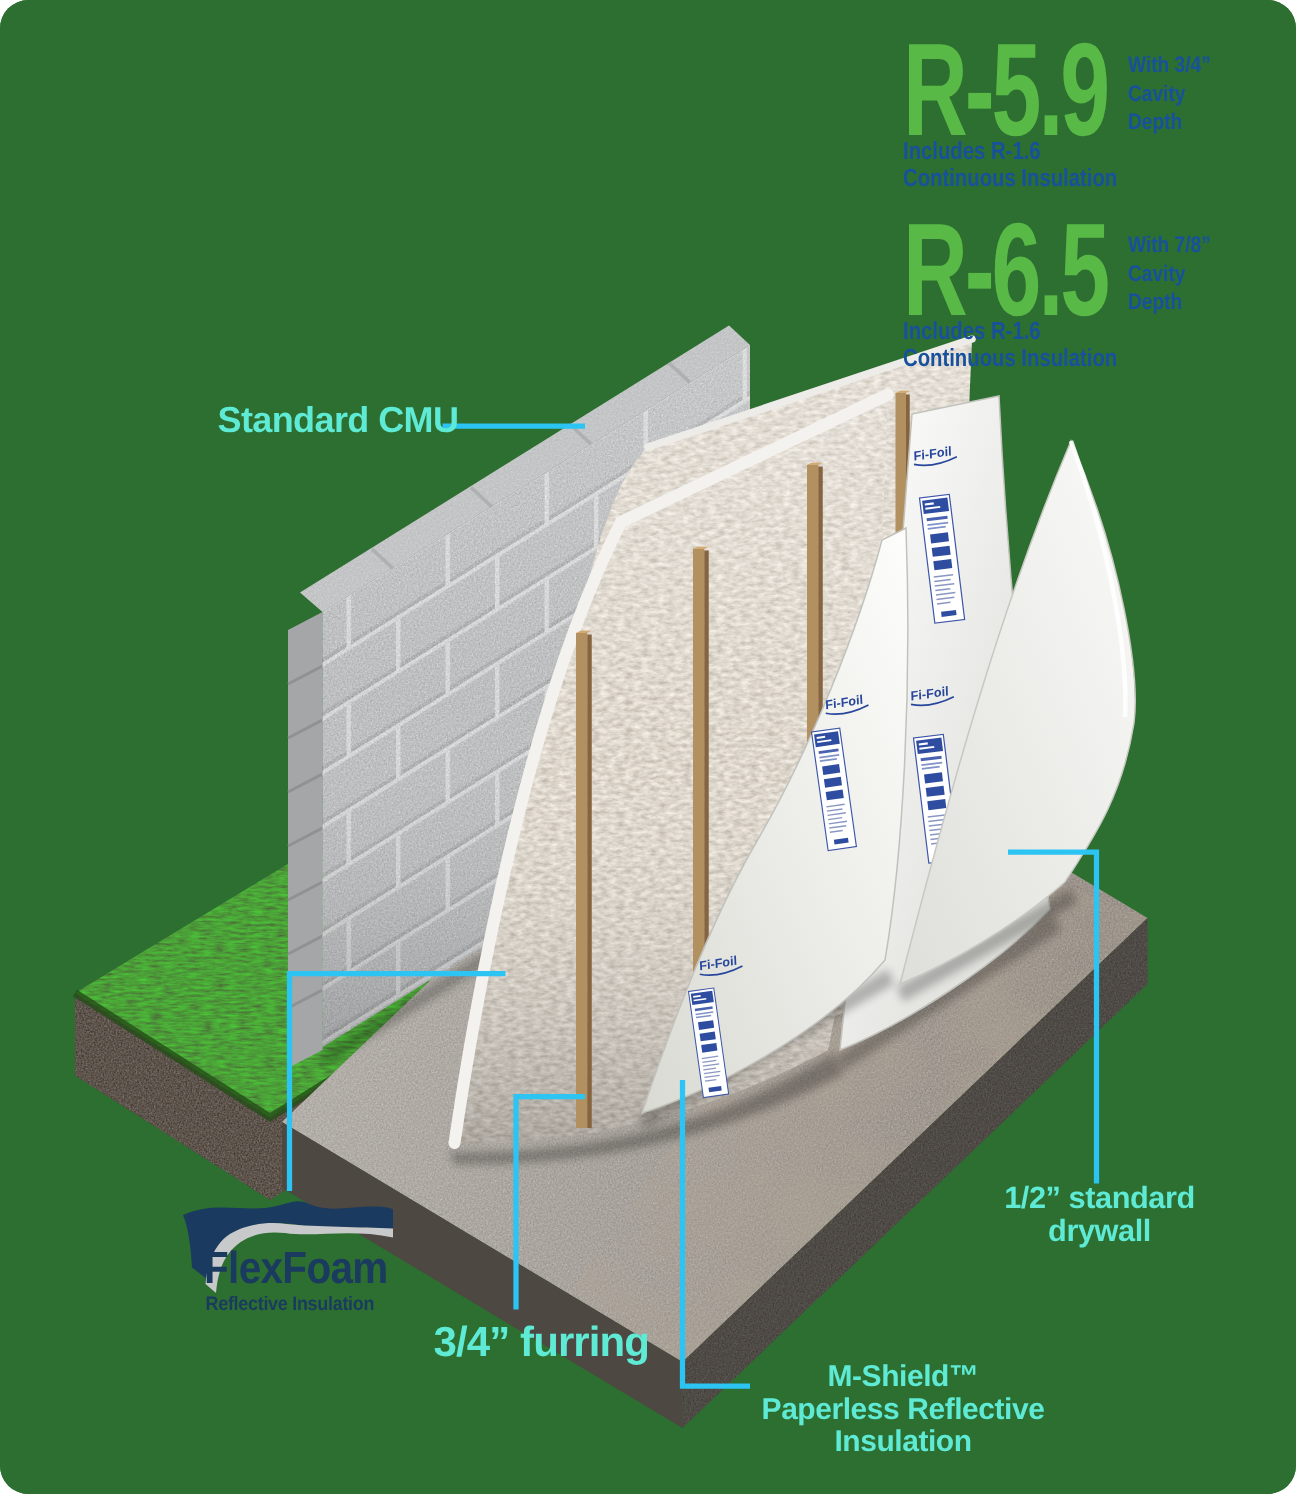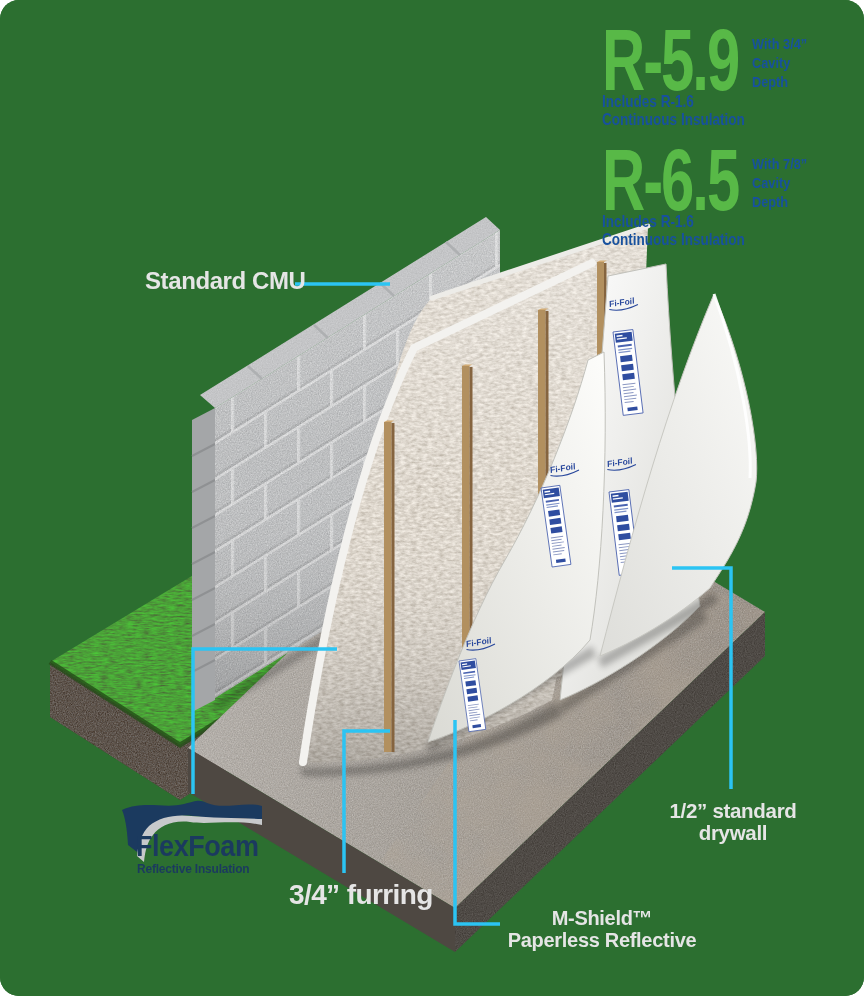--- a/index.html
+++ b/index.html
@@ -1,36 +1,36 @@
 <!DOCTYPE html>
 <html><head>
 <meta charset="utf-8">
 <style>
   html,body{margin:0;padding:0;}
   body{font-family:"Liberation Sans", sans-serif;}
   #stage{position:relative;width:864px;height:996px;overflow:hidden;background:#2C6F30;border-radius:19px;}
   #scene{position:absolute;left:0;top:0;}
-  .lbl{position:absolute;color:#e5e5e5;font-weight:700;white-space:nowrap;}
+  .lbl{position:absolute;color:#5eead4;font-weight:700;white-space:nowrap;}
 
   
   .rblock{position:absolute;width:262px;height:120px;}
   #rblock-1{left:602px;top:26px;}
   #rblock-2{left:602px;top:146px;}
   .rnum{position:absolute;left:0;top:0;color:#58B947;font-size:88px;font-weight:700;
         line-height:0.78;letter-spacing:-3px;transform:scaleX(0.68);transform-origin:0 0;}
   .rcavity{position:absolute;left:150px;top:8px;color:#17519E;font-size:15px;line-height:19px;
         font-weight:700;transform:scaleX(0.85);transform-origin:0 0;}
   .rincl{position:absolute;left:0;top:66px;color:#17519E;font-size:16.5px;line-height:18px;
         font-weight:700;transform:scaleX(0.82);transform-origin:0 0;}
 
   
   #lbl-cmu{left:145px;top:267px;font-size:24px;letter-spacing:-0.4px;}
   #lbl-furring{left:289px;top:879px;font-size:28px;letter-spacing:-0.6px;}
   #lbl-mshield{left:497px;top:892px;width:210px;text-align:center;font-size:20px;line-height:21.5px;letter-spacing:-0.3px;margin-top:16px;}
-  #lbl-drywall{left:638px;top:788px;width:190px;text-align:center;font-size:20.5px;line-height:22px;letter-spacing:-0.3px;margin-top:12px;}
+  #lbl-drywall{left:638px;top:788px;width:190px;text-align:center;font-size:20.5px;line-height:22px;letter-spacing:-0.3px;}
 
   
   #flexfoam-logo{position:absolute;left:108px;top:795px;width:170px;height:88px;}
   #flexfoam-logo svg{position:absolute;left:0;top:0;}
   #flexfoam-name{position:absolute;left:28px;top:34px;color:#1B3A5F;font-size:30px;font-weight:800;
         letter-spacing:-0.5px;transform:scaleX(0.9);transform-origin:0 0;}
   #flexfoam-tagline{position:absolute;left:29px;top:66px;color:#1B3A5F;font-size:13px;font-weight:700;
         letter-spacing:-0.2px;transform:scaleX(0.92);transform-origin:0 0;}
 </style>
 </head>
@@ -255,20 +255,21 @@
       <div>Includes R-1.6</div>
       <div>Continuous Insulation</div>
     </div>
   </div>
 
   <div class="lbl" id="lbl-cmu">Standard CMU</div>
   <div class="lbl" id="lbl-furring">3/4” furring</div>
   <div class="lbl" id="lbl-mshield">
     <div>M-Shield™</div>
     <div>Paperless Reflective</div>
+    <div>Insulation</div>
   </div>
   <div class="lbl" id="lbl-drywall">
     <div>1/2” standard</div>
     <div>drywall</div>
   </div>
 
   <div id="flexfoam-logo">
     <svg width="170" height="88" viewBox="0 0 170 88">
       <path d="M 14,15 C 36,5 56,14 76,9 C 88,6 91,4 99,8 C 116,15 136,6 154,11 L 154,26 C 131,20 109,26 93,22 C 73,18 59,22 47,31 C 39,37 34,46 33,60 L 20,50 C 19,33 17,22 14,15 Z" fill="#1B3A5F"></path>
       <path d="M 154,30 C 126,24 101,30 82,27 C 64,25 52,31 45,40 C 40,46 37,55 36,67 L 29,61 C 30,48 34,38 41,31 C 51,22 68,19 83,21 C 103,23 132,23 154,24 Z" fill="#C7C9CB"></path>

